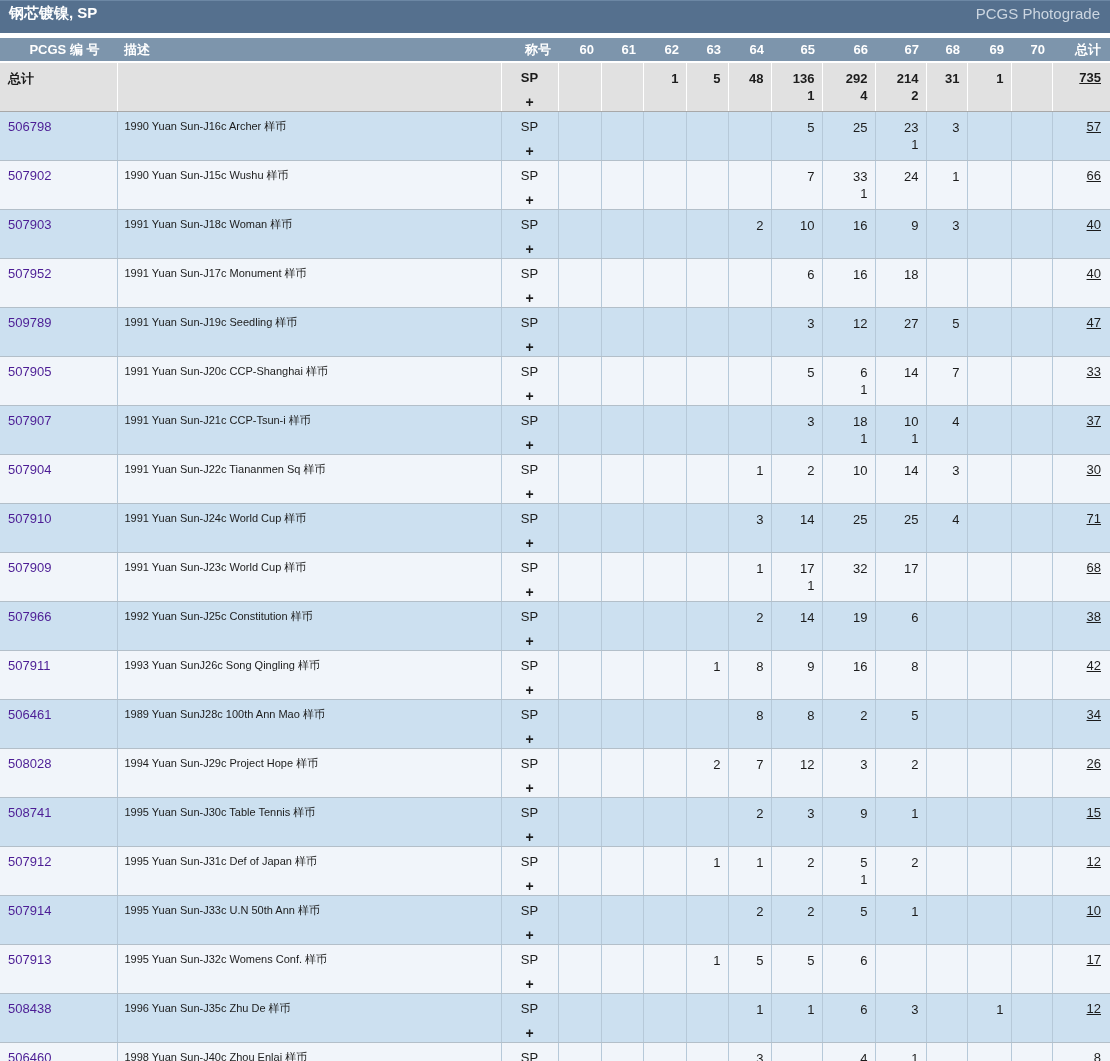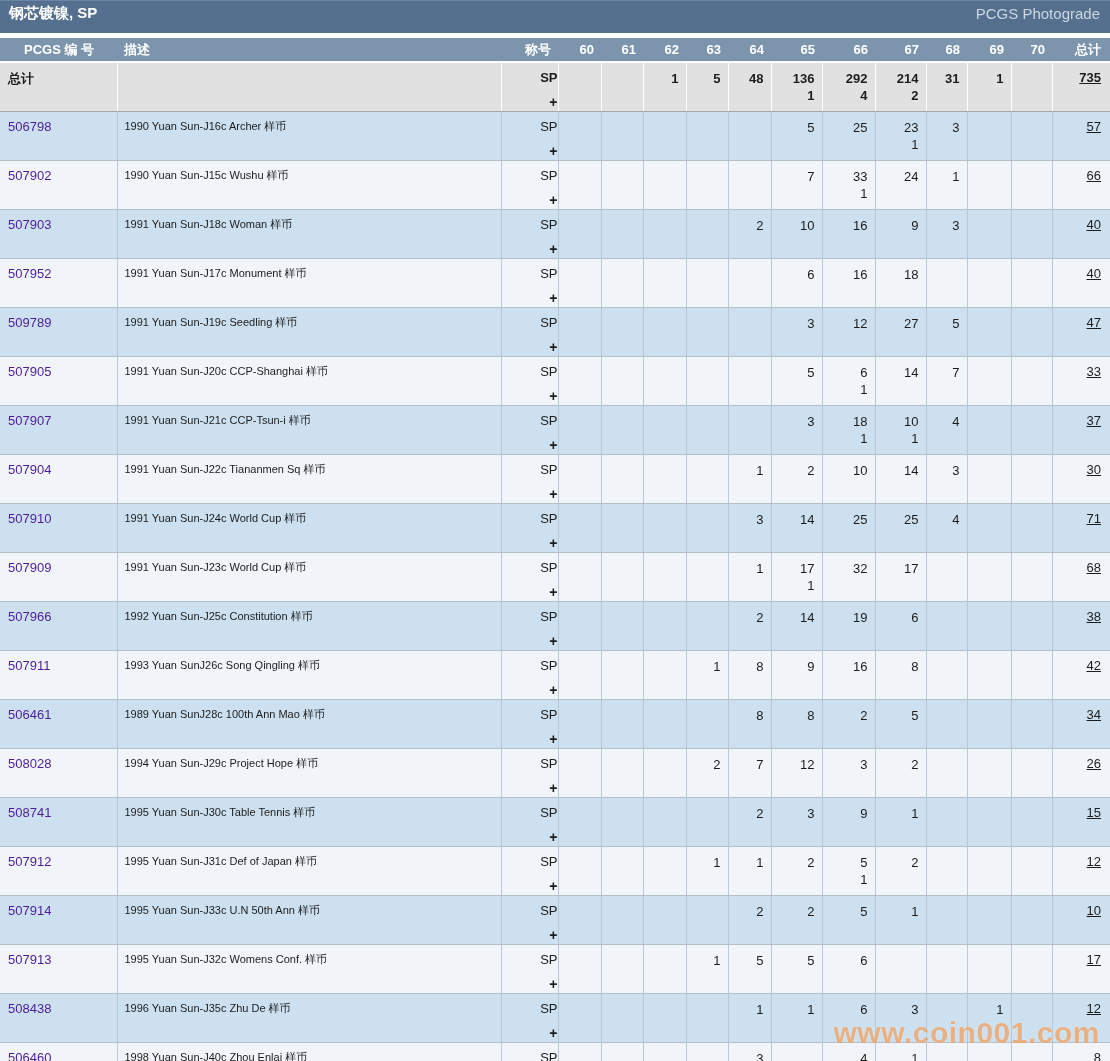--- a/index.html
+++ b/index.html
@@ -36,21 +36,21 @@
     font-size: 13px;
     font-weight: bold;
     height: 24px;
     vertical-align: middle;
     border-bottom: 2px solid #ffffff;
     white-space: nowrap;
     overflow: hidden;
   }
   th.h-left  { text-align: left; }
   th.h-right { text-align: right; padding-right: 7px; }
-  th.h-pcgs  { padding-left: 24px; }
+  th.h-pcgs  { padding-left: 12px; text-align: center; }
   th.h-desc  { padding-left: 7px; }
   th.h-total { padding-right: 9px; }
 
   td { vertical-align: top; font-size: 13px; color: #1c1c1c; overflow: hidden; }
 
   
   tbody.totals-body tr { height: 48px; }
   tbody.totals-body td {
     background: #e1e1e1;
     border-right: 1px solid #ffffff;
@@ -67,21 +67,21 @@
   }
   tbody.rows-body td:last-child { border-right: none; margin-top: 16px; }
   tbody.rows-body tr:nth-child(odd) td  { background: #cce0f0; }
   tbody.rows-body tr:nth-child(even) td { background: #f1f5fa; }
 
   
   td.c-pcgs  { padding: 7px 0 0 8px; }
   td.c-pcgs a, td.c-pcgs .row-label { font-size: 13px; }
   td.c-pcgs a { color: #4c1d95; text-decoration: none; cursor: pointer; }
   td.c-desc  { padding: 7px 0 0 7px; font-size: 11px; }
-  td.c-title { padding-top: 6px; text-align: right; }
+  td.c-title { padding-top: 6px; text-align: center; }
   td.c-title .l1 { line-height: 18px; }
   td.c-title .l2 { line-height: 17px; margin-top: 7px; font-weight: bold; font-size: 14px; }
   td.c-grade { padding: 7px 7px 0 0; text-align: right; }
   td.c-grade .v  { line-height: 17px; min-height: 17px; }
   td.c-grade .vp { line-height: 17px; }
   td.c-total { padding: 7px 9px 0 0; text-align: right; text-decoration: underline; }
 
   
   .watermark {
     position: absolute;
@@ -1036,15 +1036,14 @@
             <div class="v"></div>
           </td>
           <td class="c-grade">
             <div class="v"></div>
           </td>
           <td class="c-total">8</td>
         </tr>
       </tbody>
   </table>
 
-  <div class="watermark">www.coin001.com</div>
 
 </div>
 
 </body></html>

